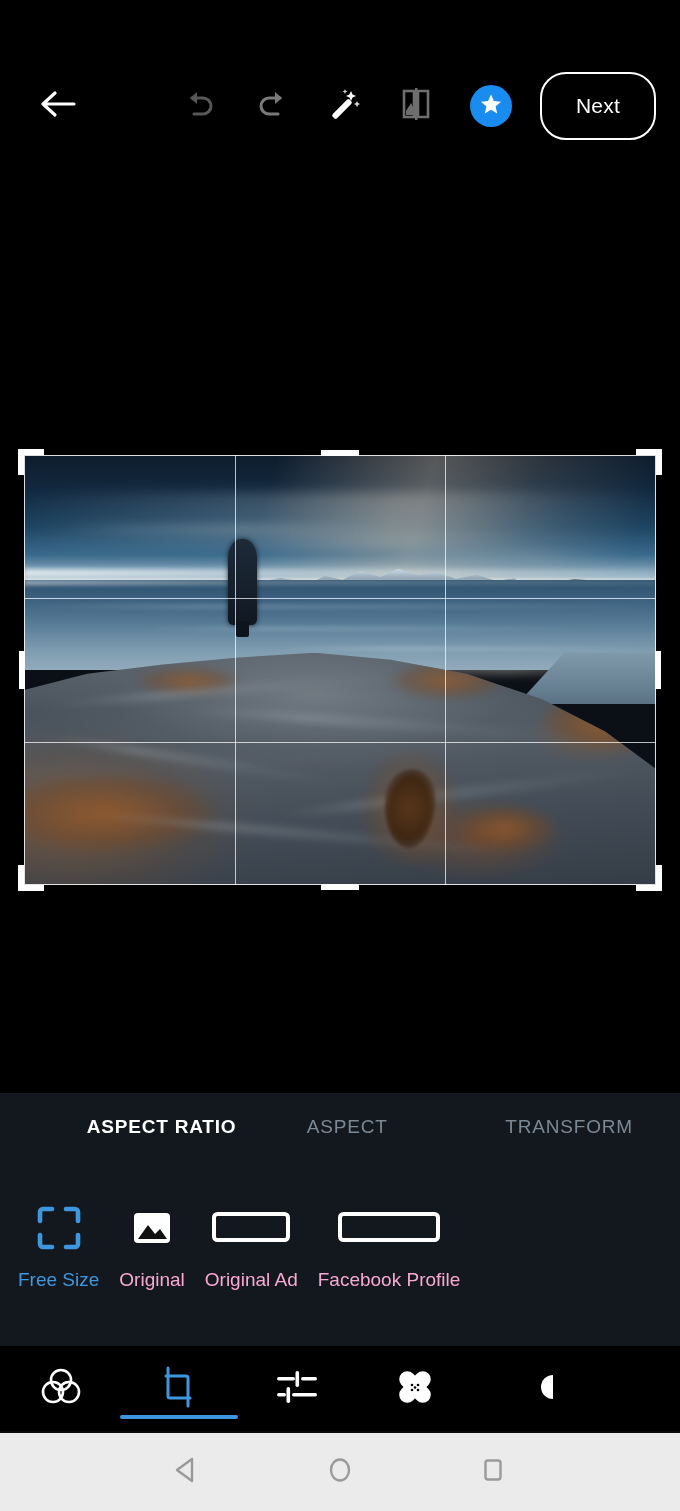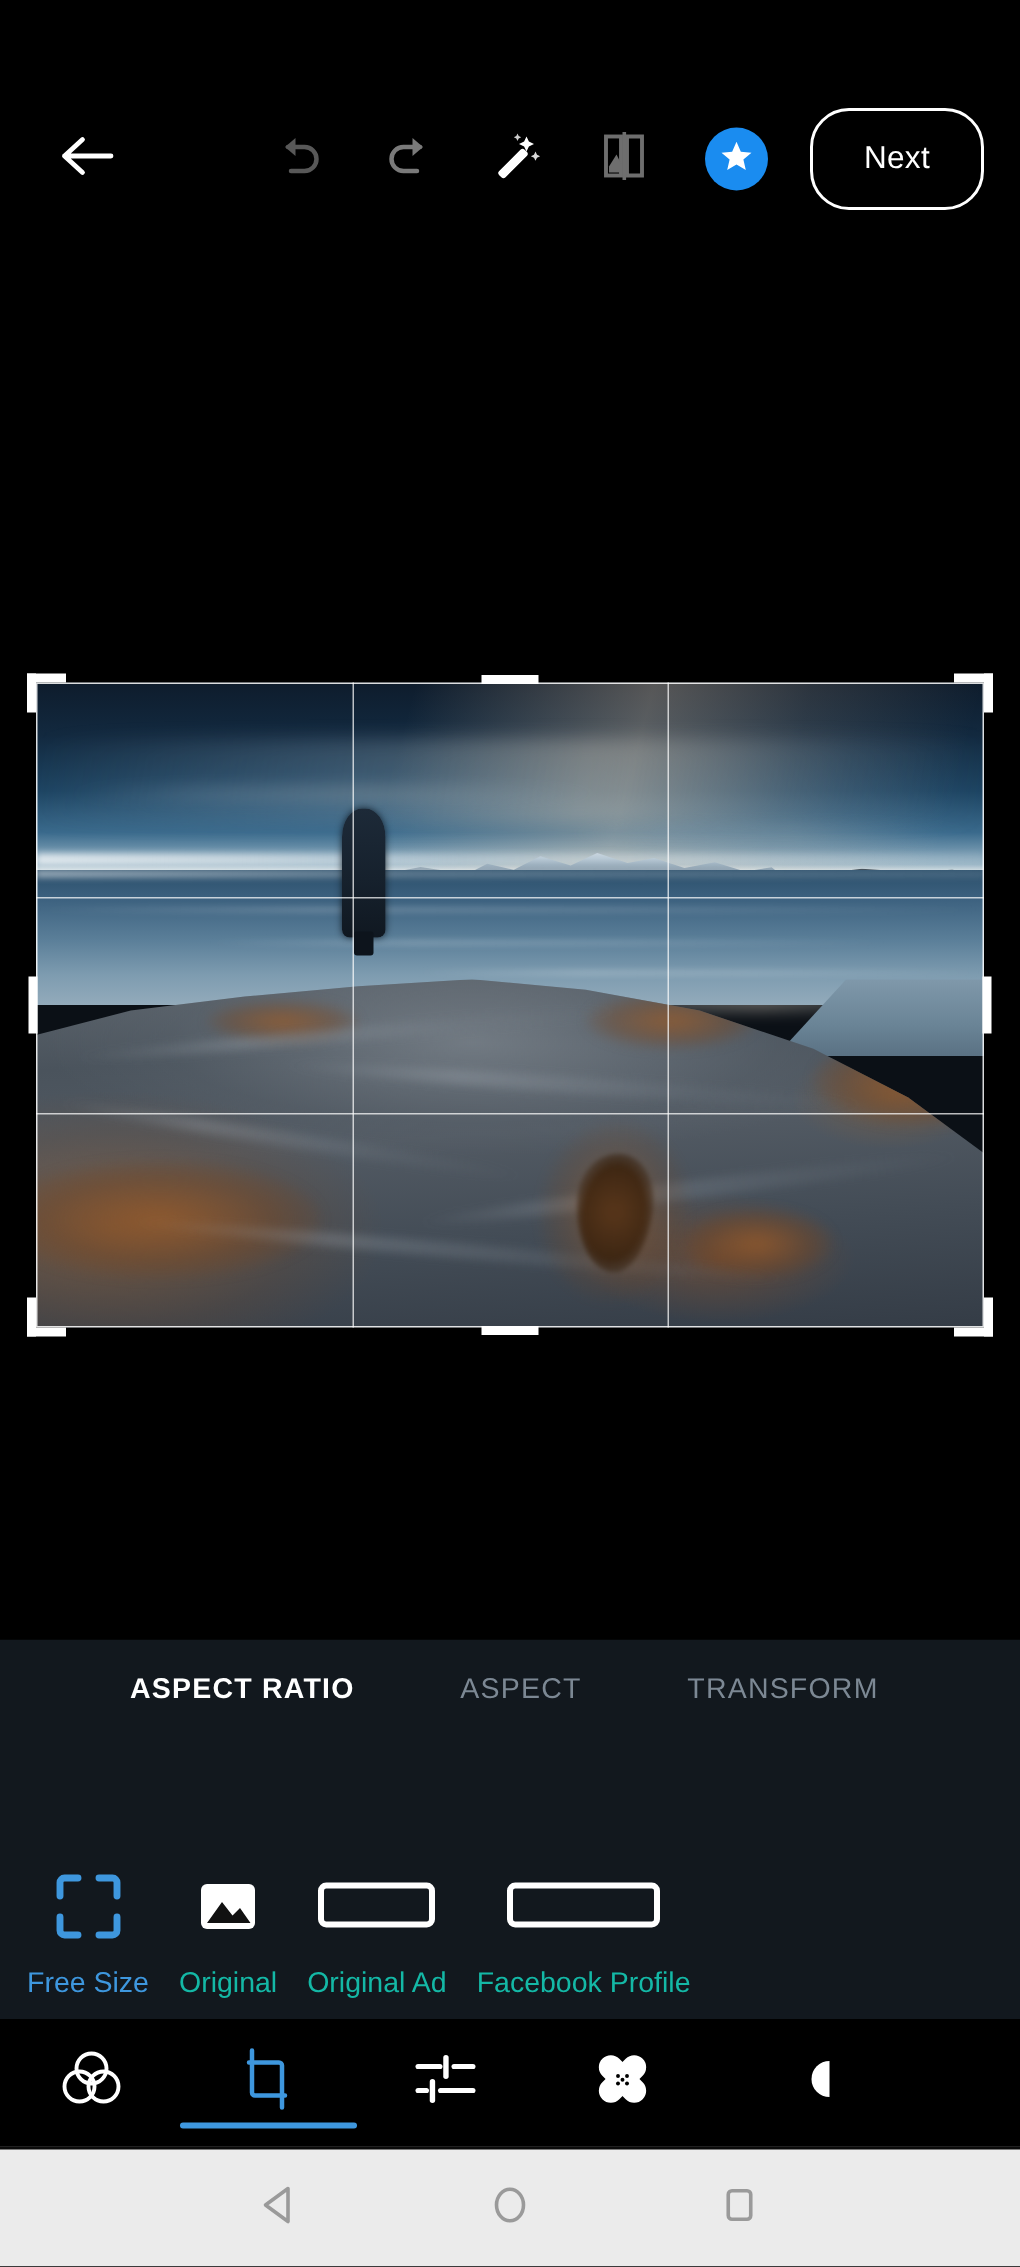--- a/index.html
+++ b/index.html
@@ -290,42 +290,42 @@
   }
   .ptab {
     font-size: 19px;
     letter-spacing: .8px;
     color: #7c8894;
     width: 196px;
     text-align: left;
   }
   .ptab.active { color: #ffffff; font-weight: bold; text-align: right; }
   .ptab.c2 { text-align: center; width: 226px; }
-  .ptab.c3 { width: 226px; }
+  .ptab.c3 { text-align: center; width: 226px; }
 
   .ratio-strip {
     flex: 1;
     display: flex;
-    align-items: flex-end;
+    align-items: center;
     padding: 0 0 12px 8px;
     overflow: hidden;
   }
   .ratio-item {
     flex: none;
     display: flex;
     flex-direction: column;
     align-items: center;
     justify-content: center;
     gap: 17px;
     padding: 0 10px;
   }
   .ratio-icon { height: 48px; display: flex; align-items: center; justify-content: center; }
   .ratio-label {
     font-size: 19px;
-    color: #14b8a6;
+    color: #f9a8d4;
     white-space: nowrap;
   }
   .ratio-item.selected .ratio-label { color: #3e97de; }
 
   
   .toolbar {
     flex: none;
     height: 85px;
     background: #000000;
     display: flex;

